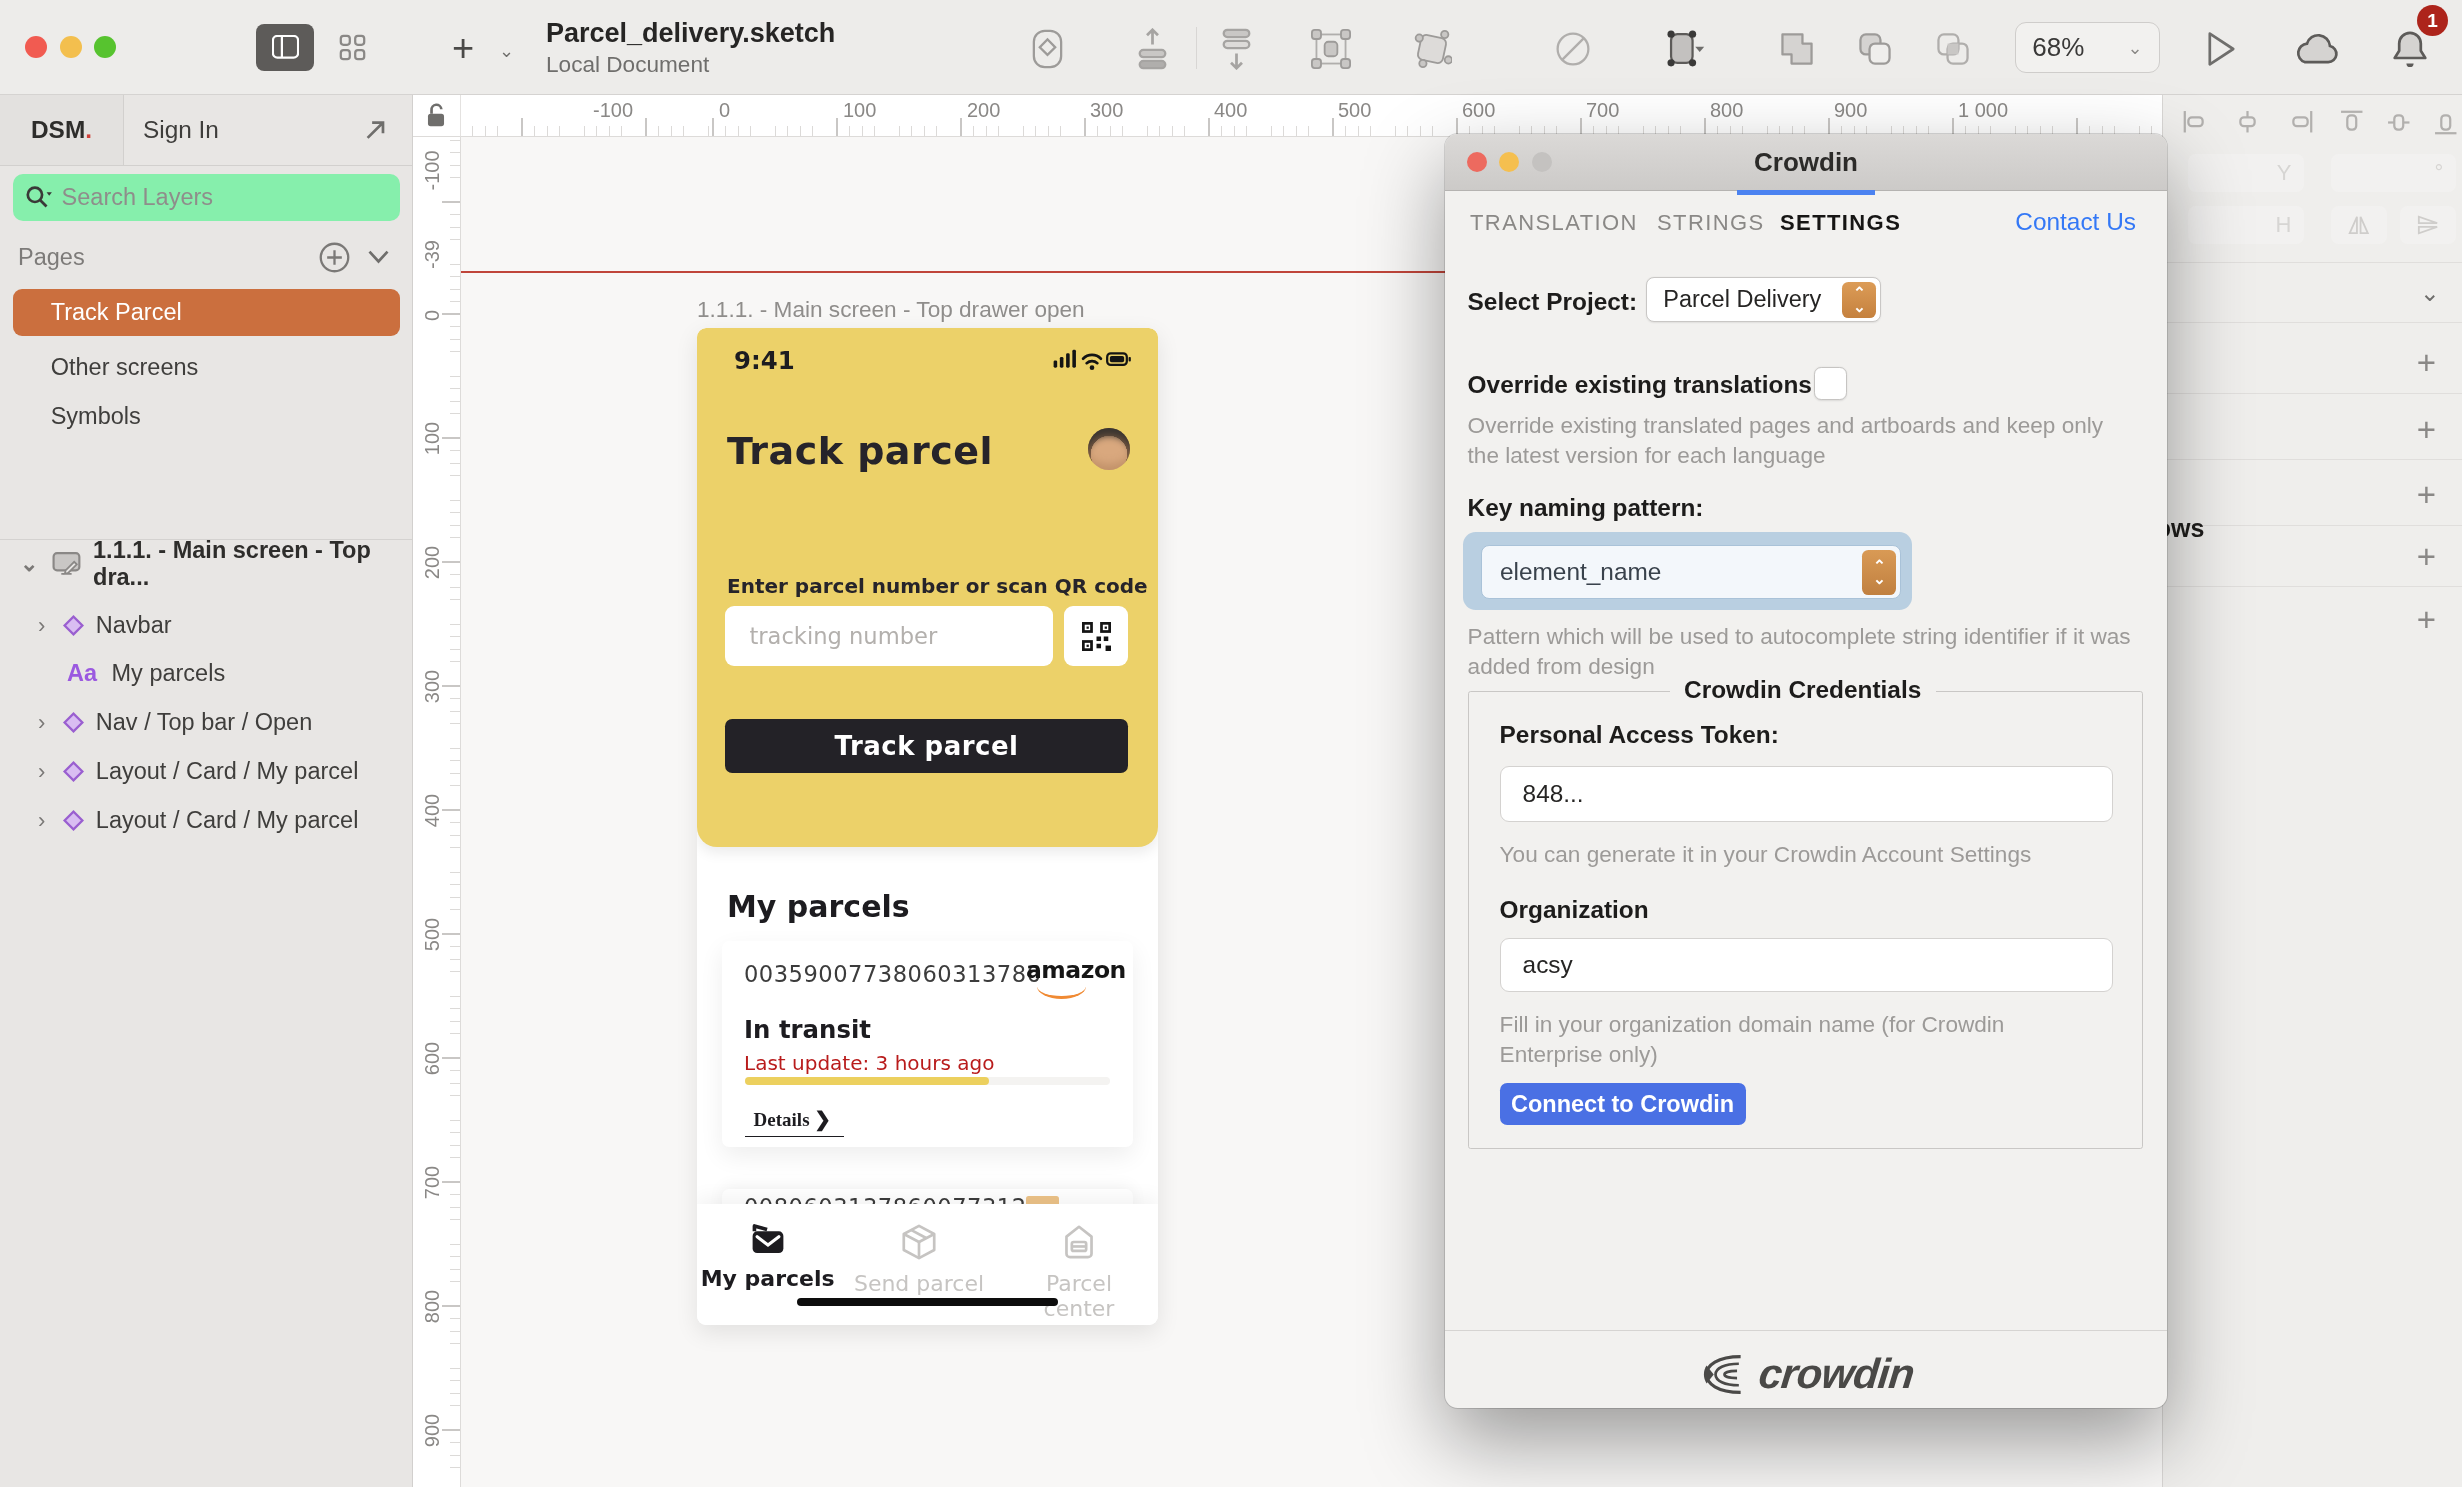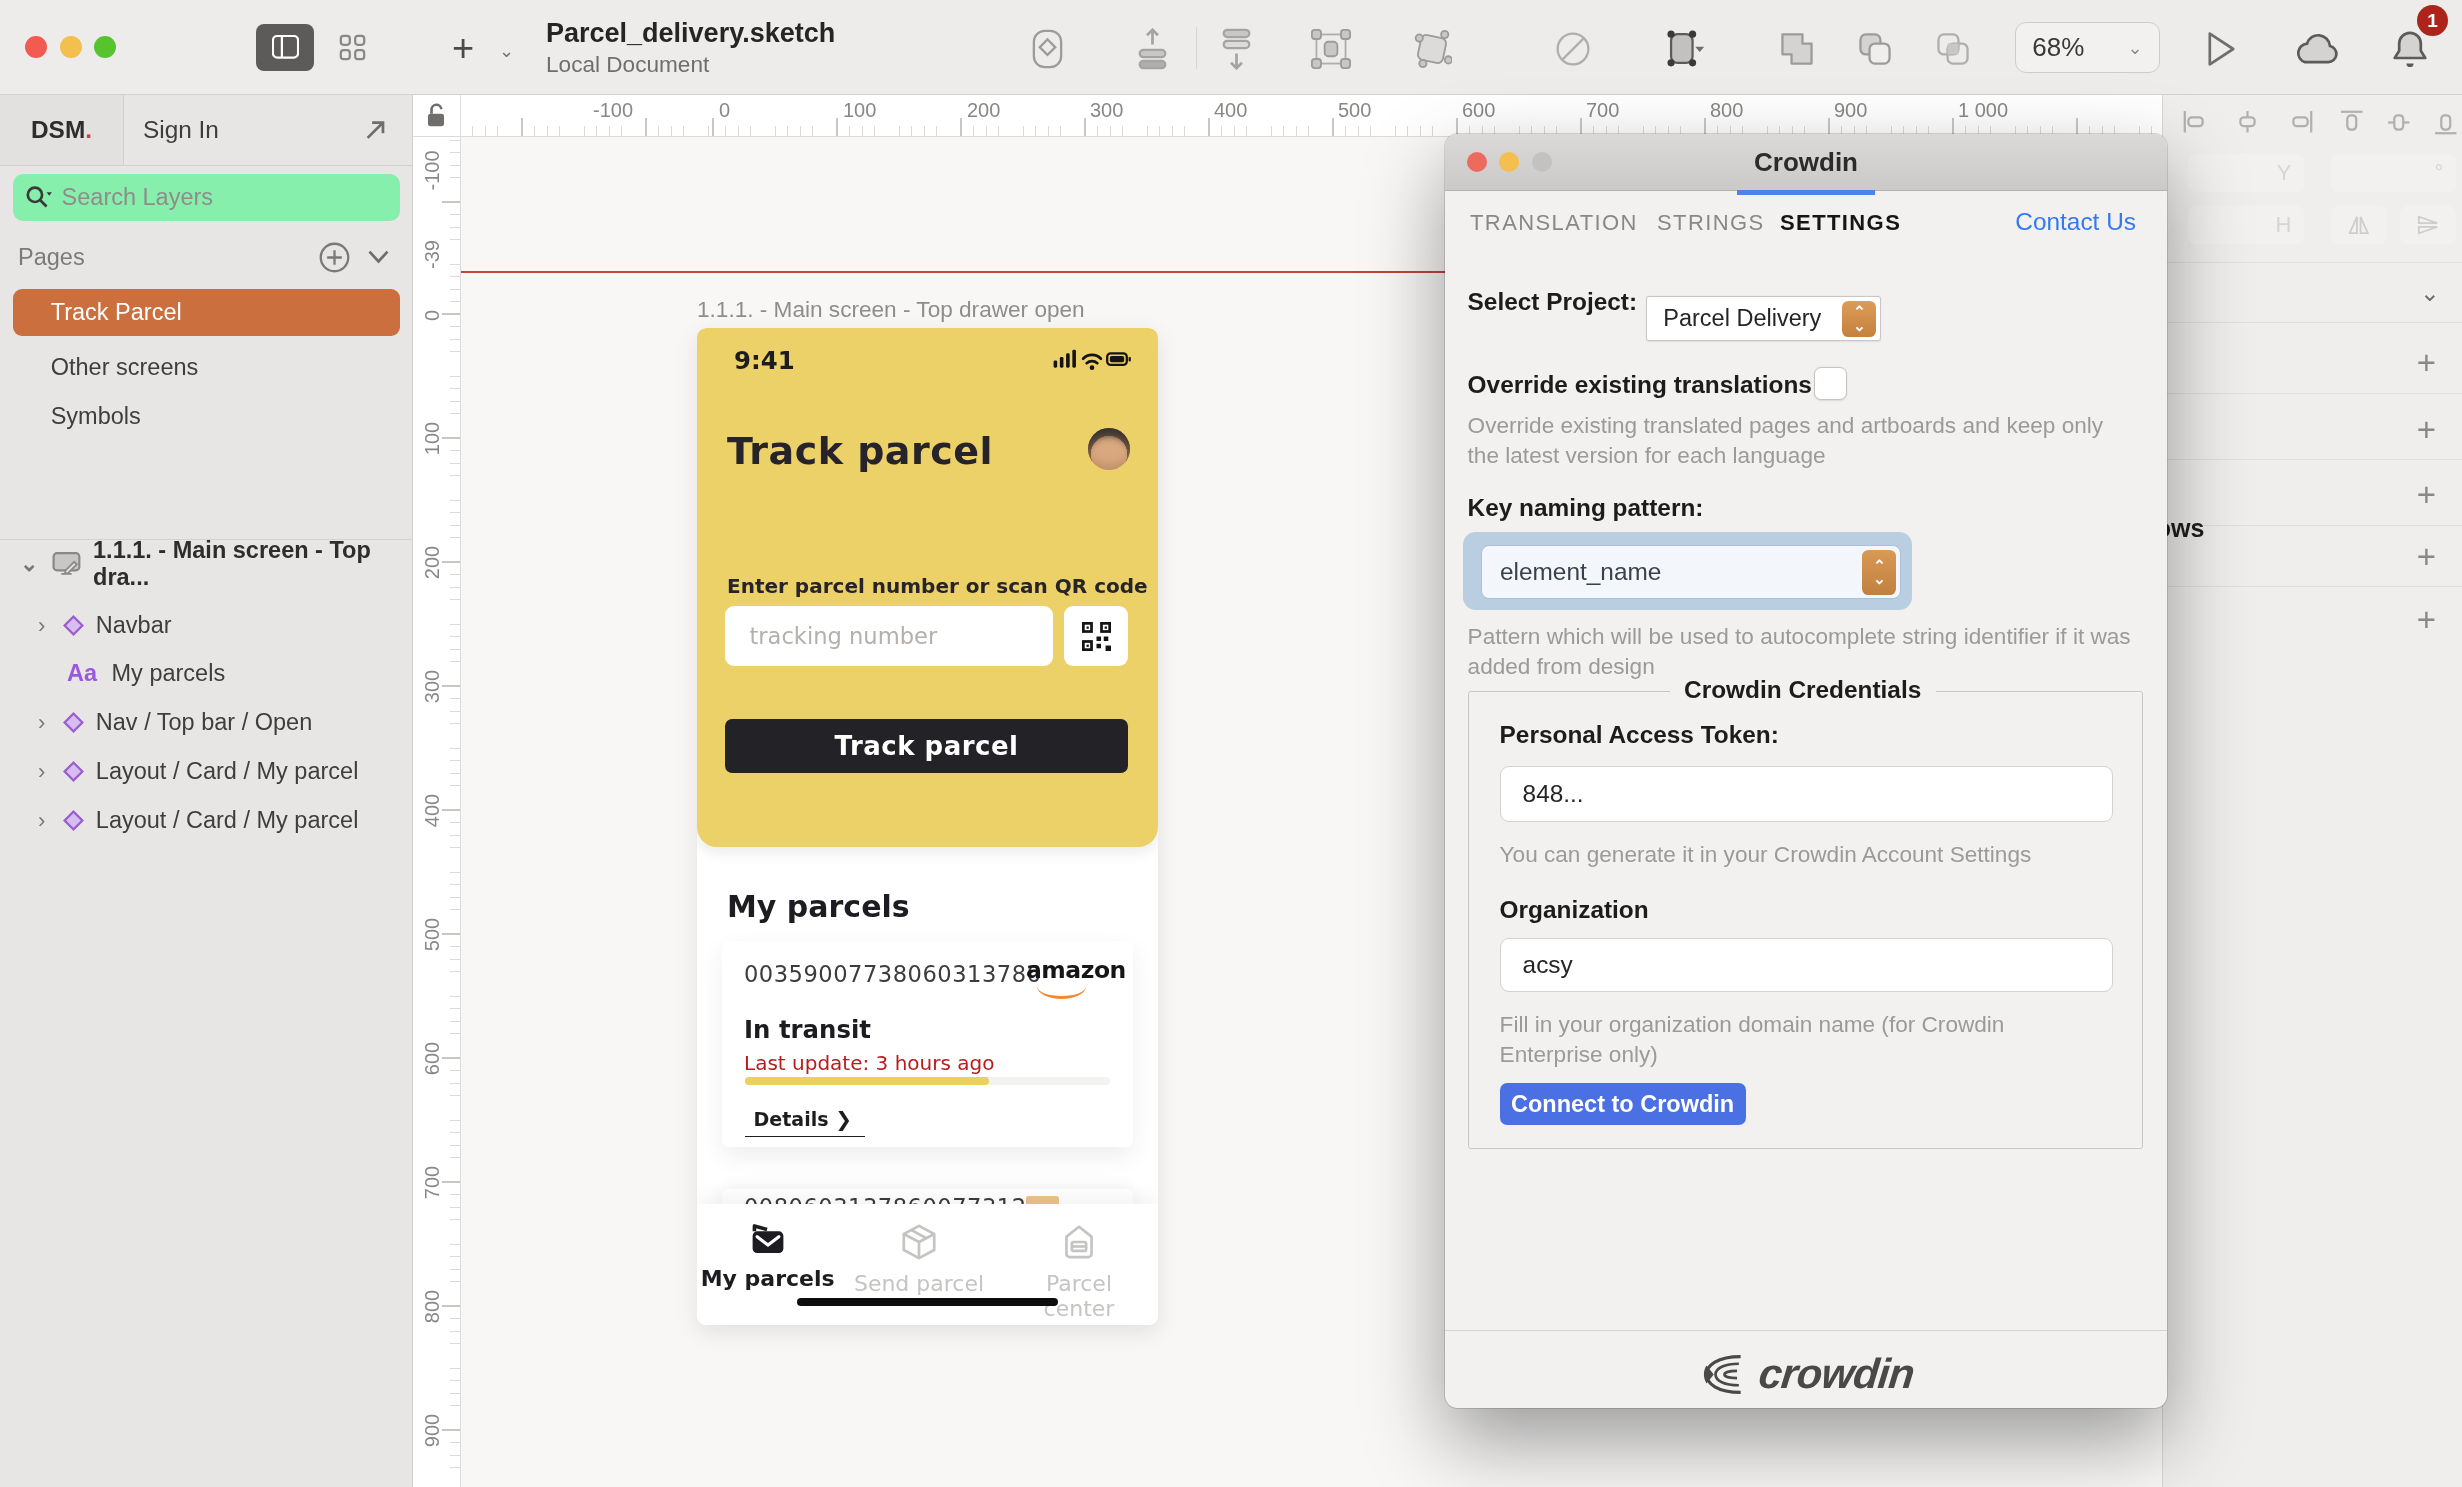--- a/index.html
+++ b/index.html
@@ -71,42 +71,42 @@
   .track-btn{left:28px;top:391px;width:403px;height:54px;background:#232227;border-radius:7.2px;display:flex;align-items:center;justify-content:center;color:#fff;font-size:26px;font-weight:700;letter-spacing:0.5px;}
   .mp-head{left:30px;top:561px;font-size:30px;font-weight:800;color:#1d1c20;}
   #card1{left:25px;top:613px;width:411px;height:206px;background:#fff;border-radius:7.2px;box-shadow:0 9px 25px rgba(0,0,0,.07);}
   .c-num{left:22px;top:20px;font-size:22.6px;color:#3c3c3c;letter-spacing:0.5px;}
   .amazon{left:304px;top:14.5px;font-size:23.5px;font-weight:bold;color:#161616;letter-spacing:-0.5px;}
   .am-smile{left:315px;top:44px;width:49px;height:11px;border-bottom:3.6px solid #f08a33;border-radius:0 0 55% 55%/0 0 100% 100%;}
   .c-status{left:22px;top:74px;font-size:24.4px;font-weight:bold;color:#1d1c20;}
   .c-upd{left:22px;top:110px;font-size:20px;color:#b91c1c;}
   .c-track{left:22.6px;top:136px;width:365px;height:8.1px;background:#f4f3f1;border-radius:4.5px;}
   .c-fill{position:absolute;left:0;top:0;height:8.1px;width:67%;background:#ecd05e;border-radius:4.5px;}
-  .c-details{left:22.6px;top:166px;font-size:19px;font-weight:bold;color:#1d1c20;border-bottom:1.8px solid #1d1c20;padding:0 12.7px 5.4px 9px;}
+  .c-details{left:22.6px;top:166px;font-size:19px;font-weight:bold;color:#1d1c20;border-bottom:1.8px solid #1d1c20;padding:0 12.7px 5.4px 9px;font-family:Liberation Serif, serif;}
   #card2{left:25px;top:861px;width:411px;height:54px;background:#fff;border-radius:7.2px;box-shadow:0 -3.6px 16.3px rgba(0,0,0,.05);}
   #card2 .c-num{top:5.4px;}
   .c2logo{left:304px;top:7.2px;width:33px;height:14.5px;background:#e8b46a;border-radius:2.7px;opacity:.8;}
   #bottomnav{left:0;top:876px;width:461px;height:121px;background:#fff;box-shadow:0 -7.2px 18px rgba(0,0,0,.05);}
   .nav-col{top:20px;width:136px;display:flex;flex-direction:column;align-items:center;gap:11px;}
   .nav-lab{font-size:22px;color:#c6c4c2;}
   .nav-lab.on{color:#1d1c20;font-weight:600;}
   .home-ind{left:100px;top:94px;width:261px;height:8.1px;background:#0d0d0d;border-radius:4.5px;}
 
   
   #crowdin{left:1445px;top:134px;width:722px;height:1274px;background:#f2f1ef;border-radius:12.7px;
     box-shadow:0 33px 81px rgba(0,0,0,.38),0 0 0 0.9px rgba(0,0,0,.14);z-index:50;}
   #cw-titlebar{left:0;top:0;width:722px;height:56px;background:linear-gradient(#dbd9d7,#cccac8);border-radius:12.7px 12.7px 0 0;border-bottom:0.9px solid #b5b3b1;display:flex;align-items:center;justify-content:center;font-size:26px;font-weight:bold;color:#2c2b29;}
   .cw-tl{top:18px;width:20px;height:20px;border-radius:50%;}
   #cw-progress{left:292px;top:56px;width:138px;height:5.4px;background:#4b82f0;}
   .cw-tab{top:76px;font-size:22px;letter-spacing:1.4px;color:#8a8886;}
   .cw-tab.on{color:#161514;font-weight:600;}
   #contact-us{right:31px;top:74px;font-size:24.4px;color:#3478f6;}
   .cw-label{font-size:24.4px;font-weight:bold;color:#1d1c1b;}
   .cw-help{font-size:22.6px;color:#9c9a98;line-height:30px;}
-  #proj-select{left:201px;top:143px;width:233px;height:43px;background:#fff;border:0.9px solid #c9c7c5;border-radius:3px;box-shadow:0 0.9px 1.8px rgba(0,0,0,.08);display:flex;align-items:center;margin-top:19px;}
+  #proj-select{left:201px;top:143px;width:233px;height:43px;background:#fff;border:0.9px solid #c9c7c5;border-radius:8px;box-shadow:0 0.9px 1.8px rgba(0,0,0,.08);display:flex;align-items:center;}
   #proj-select .val{margin-left:16.3px;font-size:23.5px;color:#262524;}
   .stepper{position:absolute;right:3.6px;top:3.6px;width:34px;border-radius:6.3px;background:linear-gradient(#dc9c57,#c5813e);display:flex;flex-direction:column;align-items:center;justify-content:center;color:#fff;}
   .stepper span{font-size:15.4px;line-height:13.6px;font-weight:bold;}
   #override-cb{left:369px;top:233px;width:31px;height:31px;background:#fff;border:0.9px solid #c6c4c2;border-radius:7.2px;box-shadow:0 0.9px 1.8px rgba(0,0,0,.1);}
   #halo{left:18px;top:398px;width:449px;height:78px;border-radius:12.7px;background:rgba(108,160,205,.42);}
   #pattern-select{left:36px;top:411px;width:418px;height:52px;background:#f3f7fb;border:0.9px solid #a9c2d8;border-radius:8.1px;display:flex;align-items:center;}
   #pattern-select .val{margin-left:18px;font-size:24.4px;color:#39424c;}
   #fieldset{left:22.6px;top:557px;width:673px;height:456px;border:0.9px solid #c9c7c5;border-radius:2.7px;}
   #fs-legend{left:201px;top:-16.3px;background:#f2f1ef;padding:0 14.5px;font-size:24.4px;font-weight:bold;color:#1d1c1b;}
   .cw-input{background:#fff;border:0.9px solid #d4d2d0;border-radius:9px;font-size:24.4px;color:#262524;font-family:inherit;outline:0;padding-left:22px;box-sizing:border-box;}

